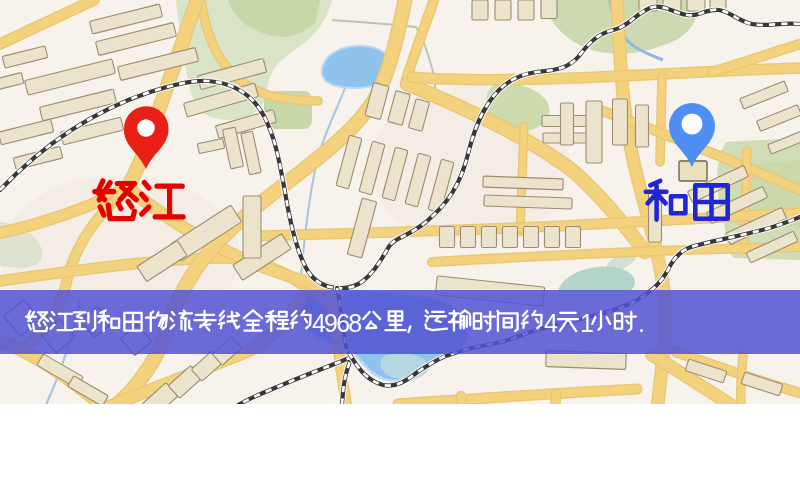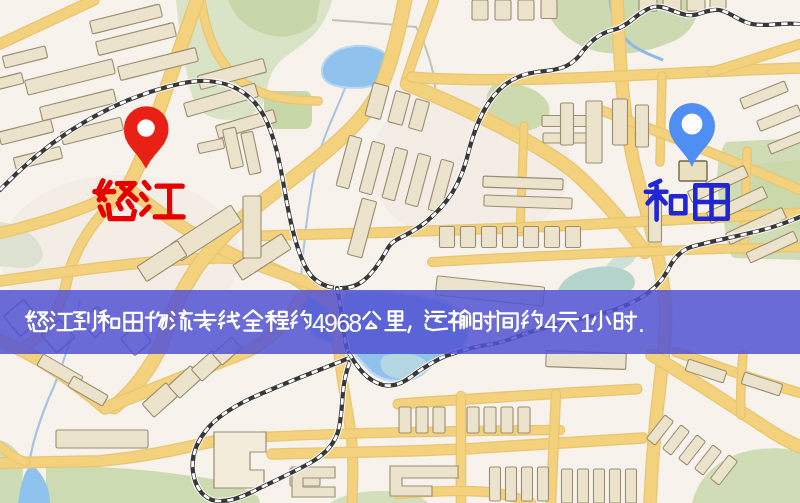--- a/index.html
+++ b/index.html
@@ -1,15 +1,15 @@
 <!DOCTYPE html>
 <html><head><meta charset="utf-8"><title>map</title>
 <style>
 html,body{margin:0;padding:0;background:#fff;font-family:"Liberation Sans",sans-serif;}
-#wrap{width:800px;height:503px;overflow:hidden;position:relative;}
+#wrap{width:800px;height:404px;overflow:hidden;position:relative;}
 </style></head>
 <body>
 
 <div id="wrap">
 <svg width="800" height="503" viewBox="0 0 800 503">
 <defs>
         <filter id="soft" x="-2%" y="-2%" width="104%" height="104%">
           <feGaussianBlur stdDeviation="0.55"></feGaussianBlur>
         </filter>
       </defs>

